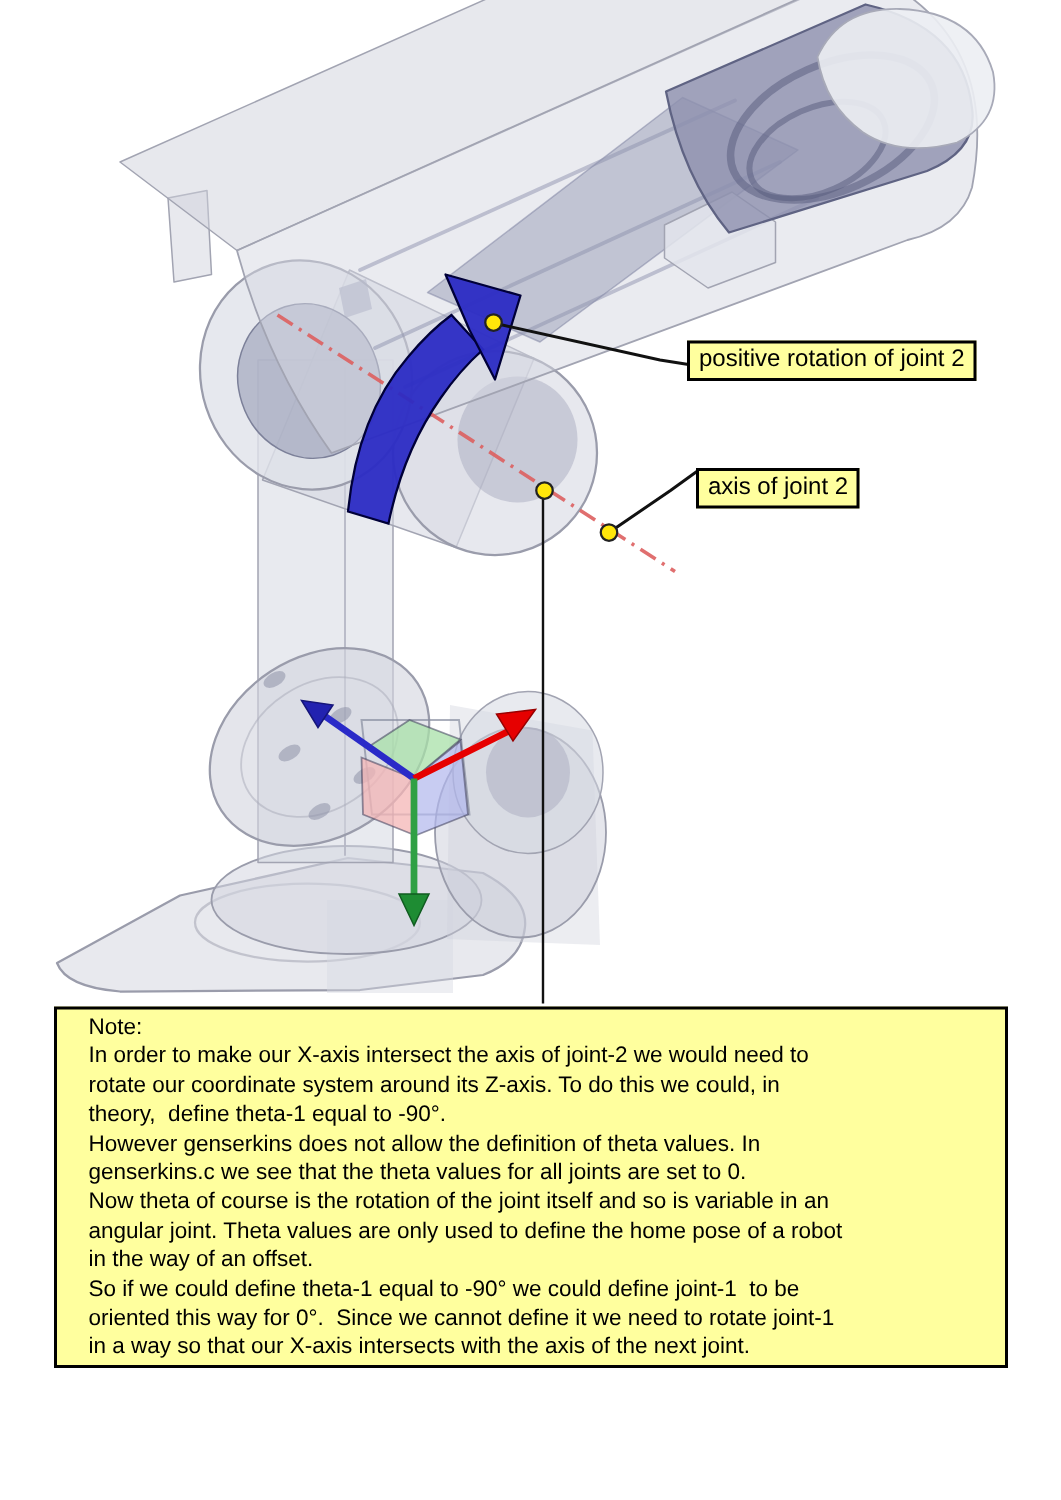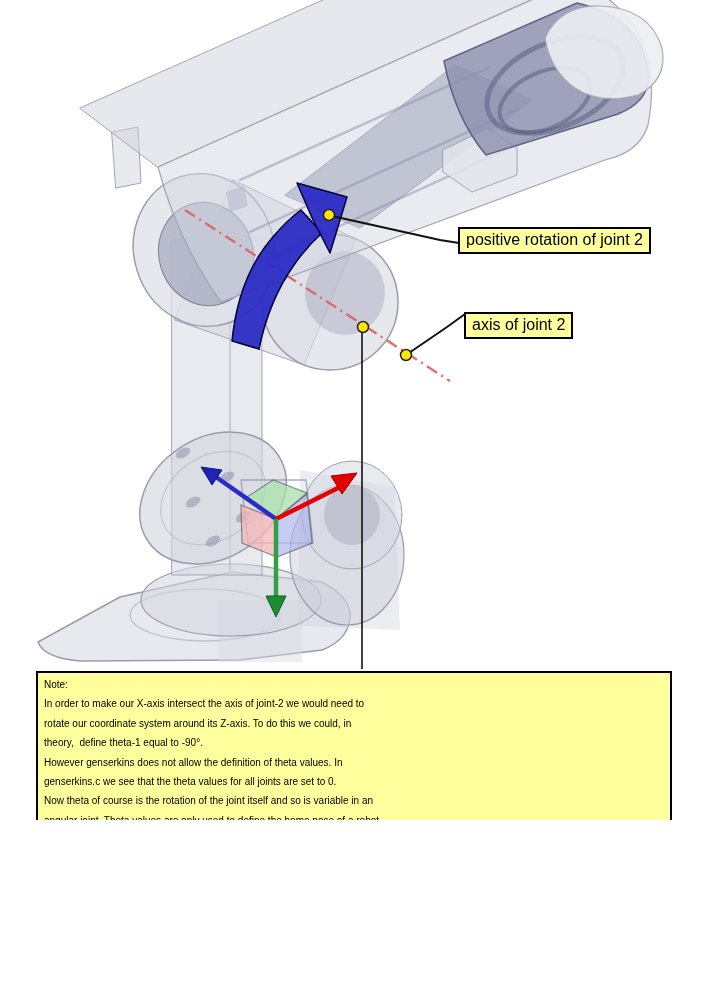--- a/index.html
+++ b/index.html
@@ -1,30 +1,30 @@
 <!DOCTYPE html>
 <html><head>
 <meta charset="utf-8">
 <style>
   html,body{margin:0;padding:0;background:#ffffff;}
   .canvas{
-    position:relative;width:707px;height:820px;background:#ffffff;
+    position:relative;width:707px;height:1000px;background:#ffffff;
     font-family:"Liberation Sans",sans-serif;overflow:hidden;
   }
   .scene{position:absolute;left:0;top:0;width:707px;height:1000px;}
   .callout-box{
     position:absolute;background:#ffff9e;border:2px solid #000000;
     color:#000000;font-size:16px;line-height:1.25;padding:1px 6px 2px 6px;
     white-space:nowrap;
   }
   .note-box{
     position:absolute;left:36px;top:671px;width:636px;height:241px;
     box-sizing:border-box;background:#ffff9e;border:2px solid #000000;
-    color:#000000;font-size:10px;line-height:19.4px;
-    padding:2px 6px;overflow:hidden;
+    color:#000000;font-size:15px;line-height:19.4px;
+    padding:2px 21px;overflow:hidden;
   }
   .note-text{white-space:pre-wrap;}
 </style>
 </head>
 <body>
 
 <div class="canvas">
 
   <svg class="scene" viewBox="0 0 707 1000">
 

